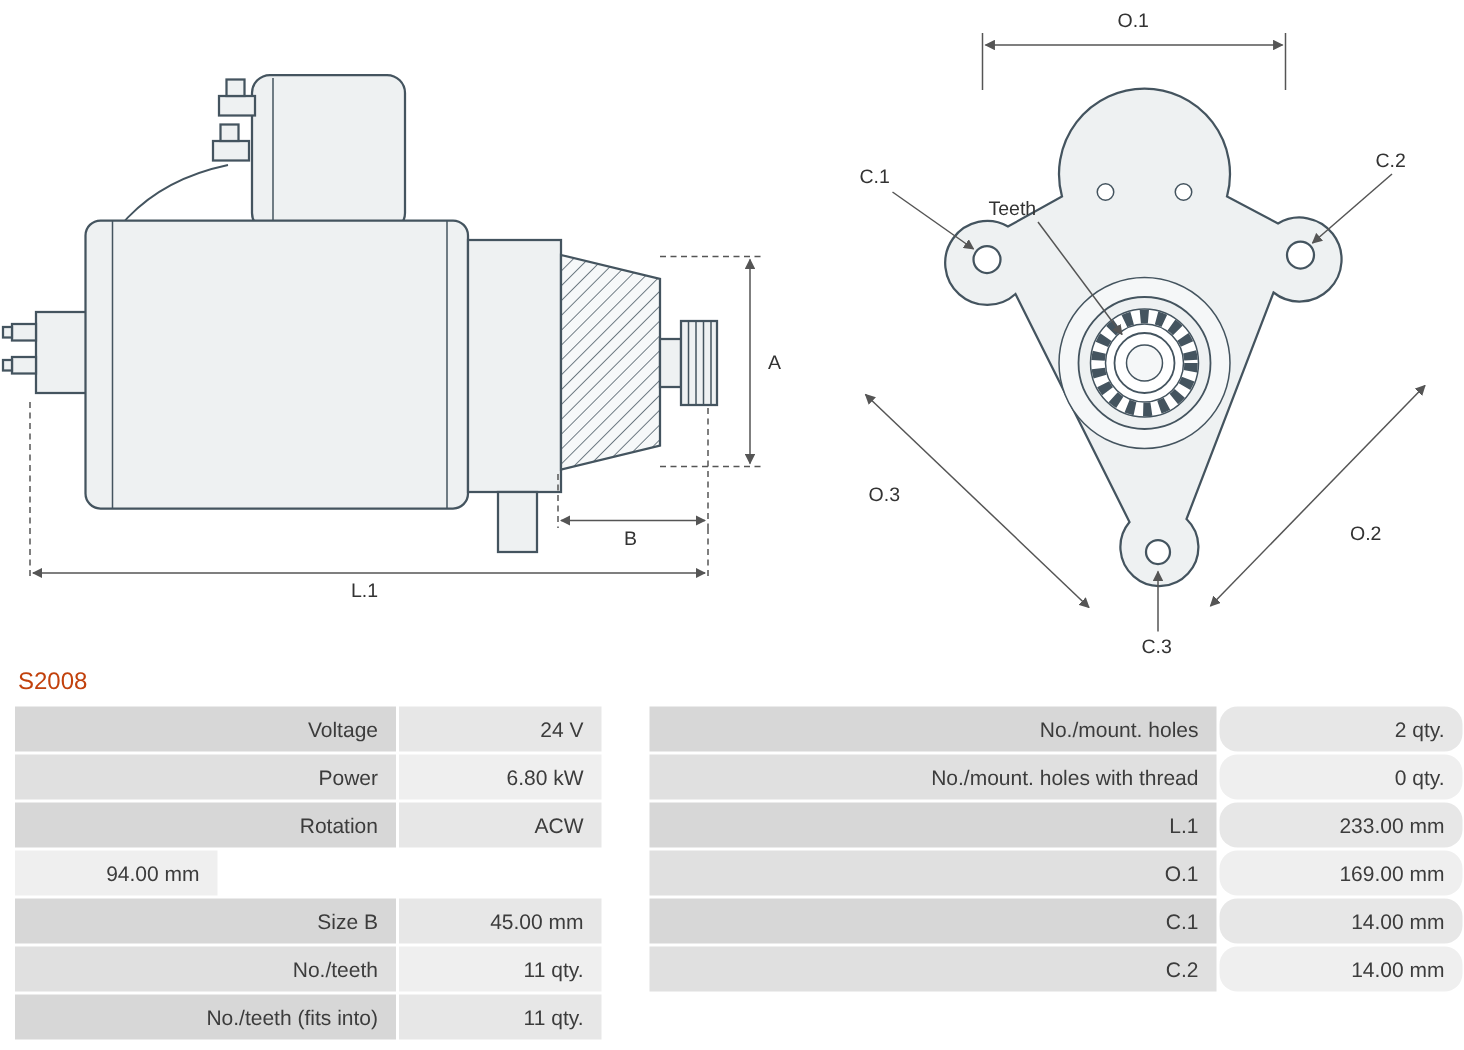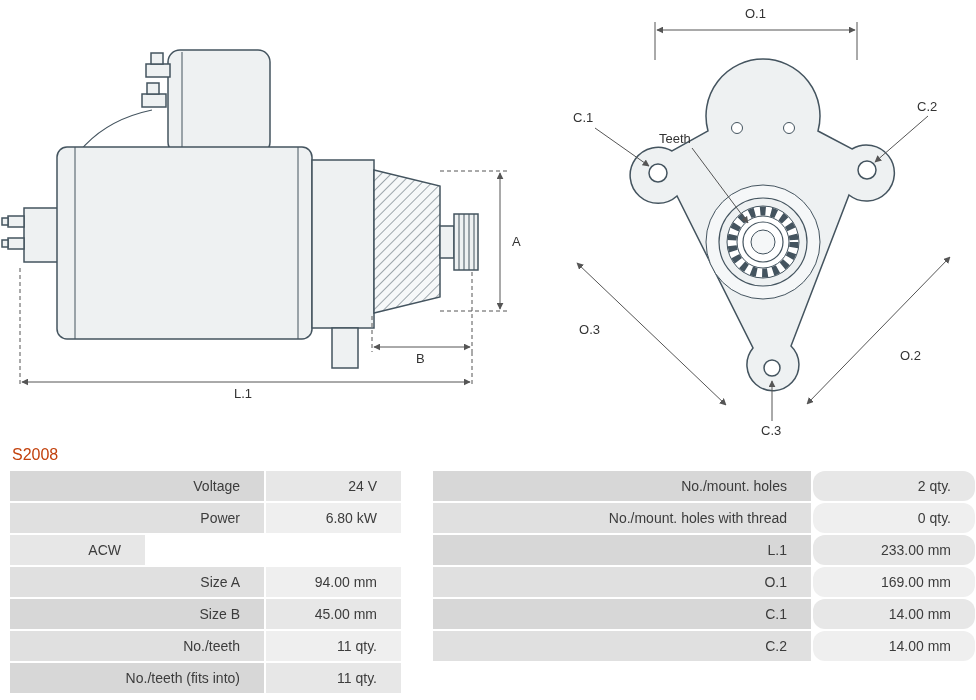--- a/index.html
+++ b/index.html
@@ -3,21 +3,21 @@
 <meta charset="utf-8">
 <style>
   html,body{margin:0;padding:0;background:#ffffff;}
   body{font-family:"Liberation Sans",sans-serif;}
   .page{width:976px;height:700px;position:relative;background:#fff;overflow:hidden;}
   .drawings{display:block;}
   .part-number{color:#c2410c;font-size:16px;padding:4px 0 7px 12px;}
   .spec-table{display:flex;gap:8px;padding:0 10px;align-items:flex-start;}
   .col{display:flex;flex-direction:column;gap:2px;}
   .srow{display:flex;gap:2px;height:30px;}
-  .cell{display:flex;align-items:center;justify-content:flex-end;padding-right:24px;
+  .cell{display:flex;align-items:center;justify-content:flex-end;padding-right:12px;
         font-size:14px;color:#3c3c3c;box-sizing:border-box;}
   .col-left .lbl{width:254px;}
   .col-left .val{width:135px;}
   .col-right .lbl{width:378px;margin-left:24px;}
   .col-right .val{width:162px;border-radius:12px;}
   .srow:nth-child(odd) .lbl{background:#d7d7d7;}
   .srow:nth-child(odd) .val{background:#e7e7e7;}
   .srow:nth-child(even) .lbl{background:#e0e0e0;}
   .srow:nth-child(even) .val{background:#efefef;}
   .dim-text{fill:#333;font-size:13px;font-family:"Liberation Sans",sans-serif;}
@@ -157,24 +157,24 @@
     <div class="col col-left">
       <div class="srow">
         <div class="cell lbl">Voltage</div>
         <div class="cell val">24 V</div>
       </div>
       <div class="srow">
         <div class="cell lbl">Power</div>
         <div class="cell val">6.80 kW</div>
       </div>
       <div class="srow">
+        <div class="cell lbl">Rotation</div>
         <div class="cell val">ACW</div>
       </div>
       <div class="srow">
-        <div class="cell lbl">Size A</div>
         <div class="cell val">94.00 mm</div>
       </div>
       <div class="srow">
         <div class="cell lbl">Size B</div>
         <div class="cell val">45.00 mm</div>
       </div>
       <div class="srow">
         <div class="cell lbl">No./teeth</div>
         <div class="cell val">11 qty.</div>
       </div>

